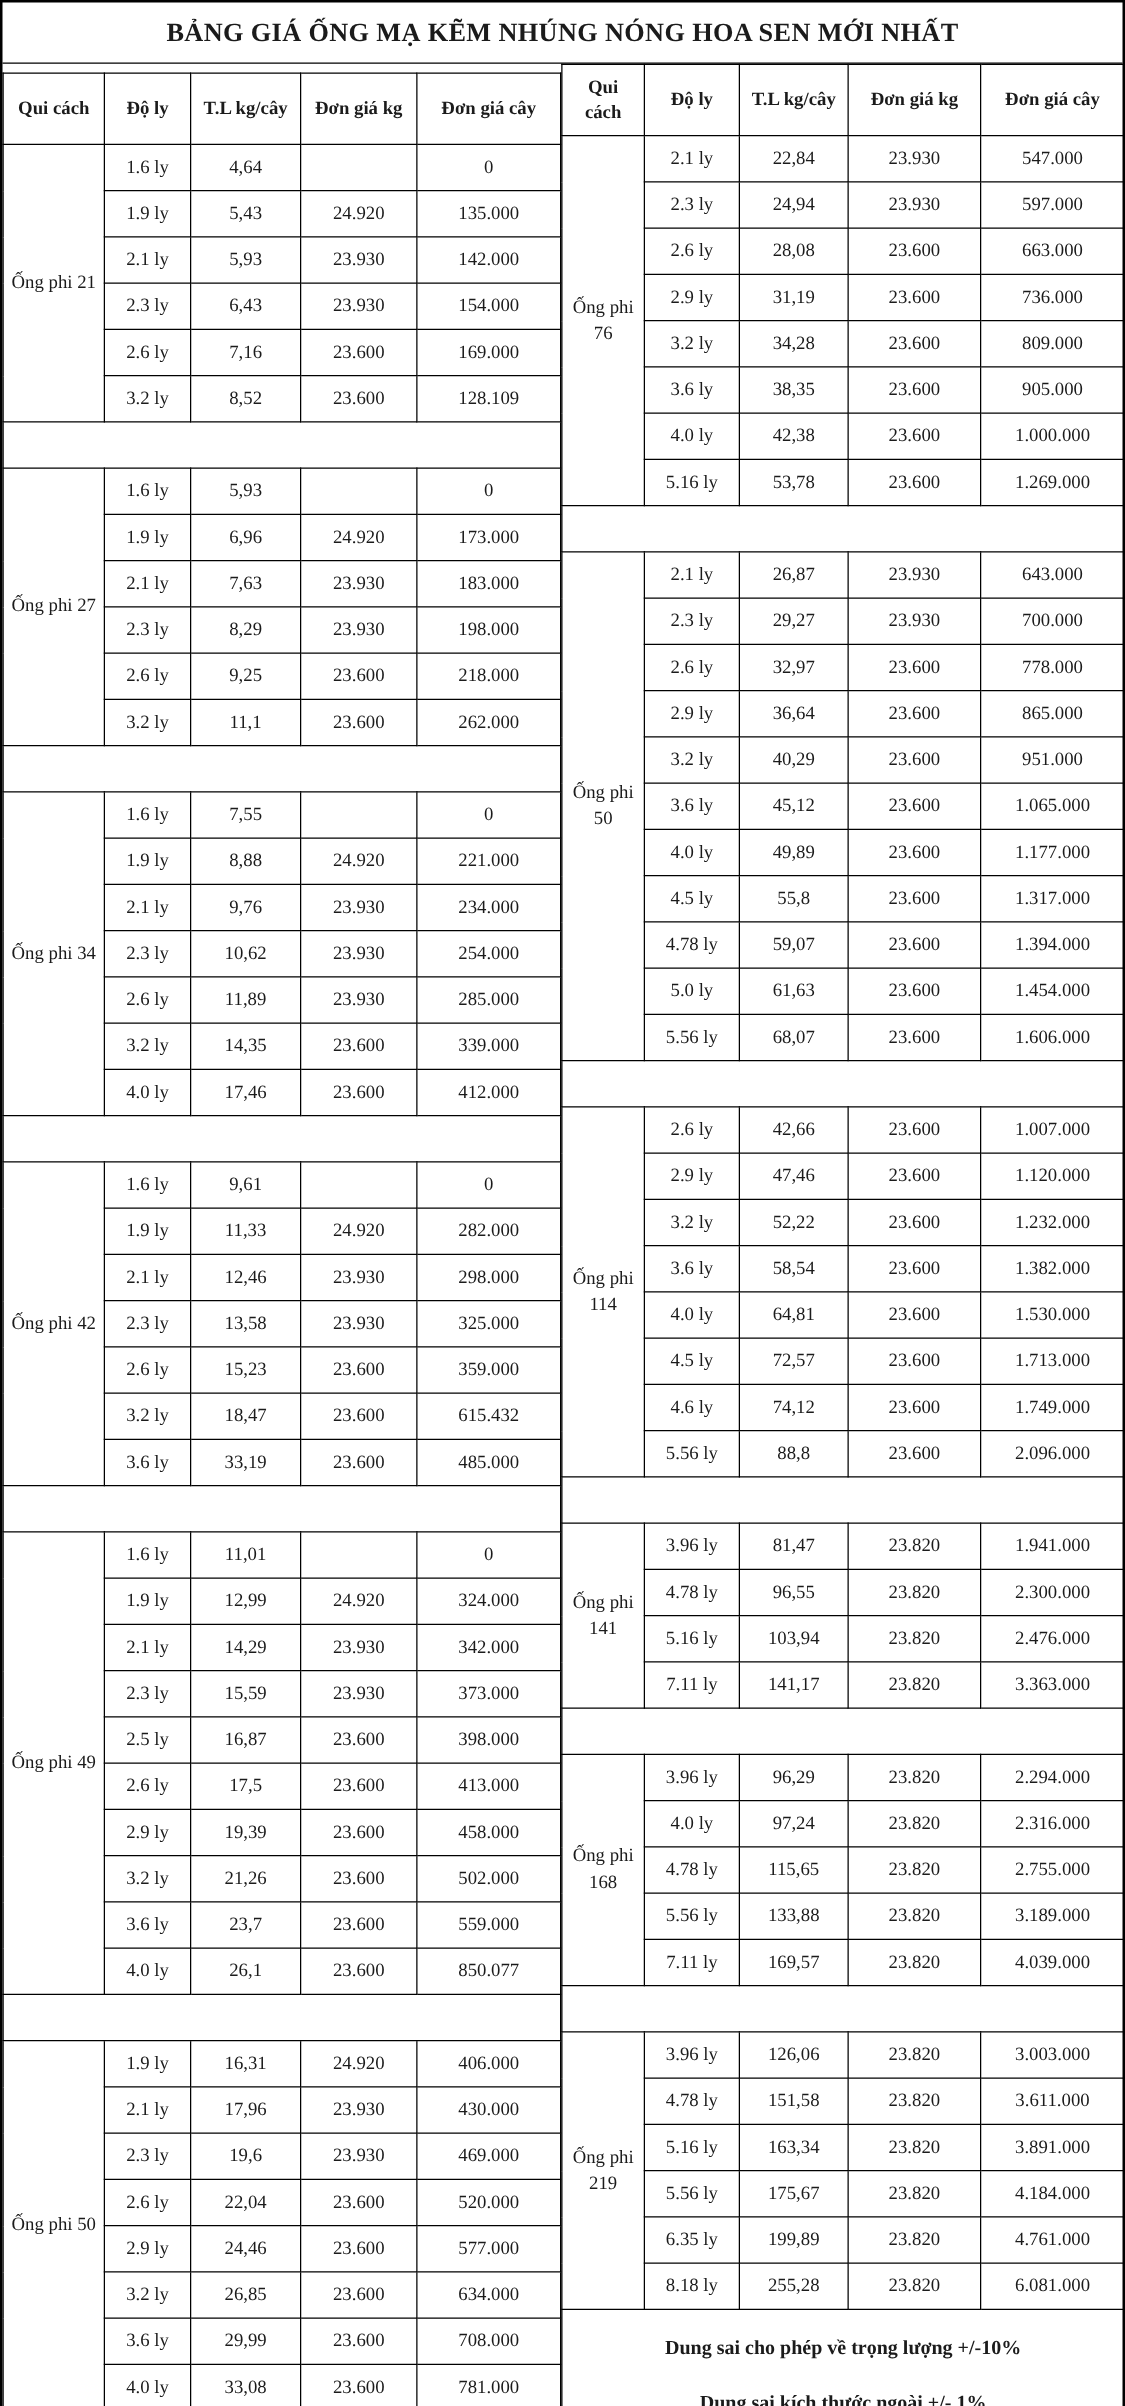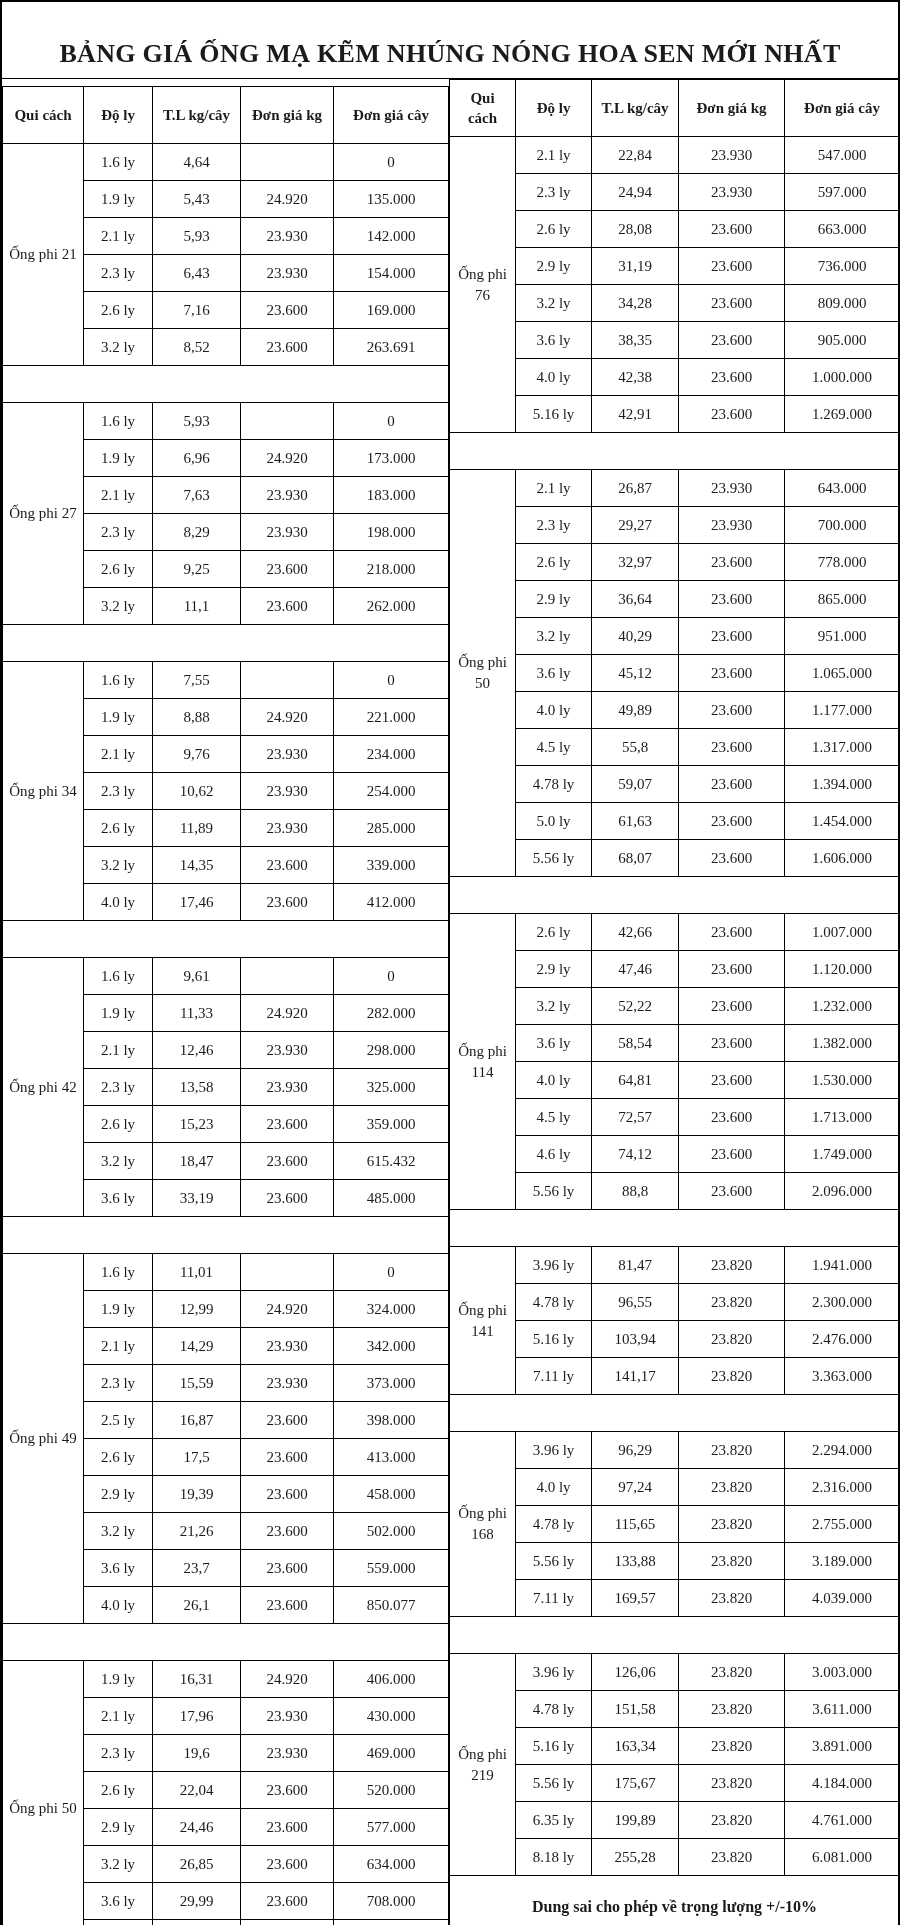--- a/index.html
+++ b/index.html
@@ -8,25 +8,24 @@
     border: 2px solid #000;
     font-family: "Liberation Serif", serif;
     color: #1b1b1b;
     background: #fff;
   }
   .title-row {
     height: 48px;
     display: flex;
     align-items: center;
     justify-content: center;
-    font-size: 26px;
+    font-size: 21px;
     font-weight: bold;
     letter-spacing: 0.3px;
     border-bottom: 1px solid #000;
-    margin-top: 28px;
   }
   .tables { display: flex; align-items: center; }
   table { border-collapse: collapse; table-layout: fixed; }
   table.left-half  { width: 446px; }
   table.right-half { width: 450px; }
   th, td {
     border: 1px solid #000;
     text-align: center;
     vertical-align: middle;
     overflow: hidden;
@@ -104,21 +103,21 @@
           <tr>
             <td>2.6 ly</td>
             <td>7,16</td>
             <td>23.600</td>
             <td>169.000</td>
           </tr>
           <tr>
             <td>3.2 ly</td>
             <td>8,52</td>
             <td>23.600</td>
-            <td>263.691</td>
+            <td>128.109</td>
           </tr>
           <tr>
             <td class="sep" colspan="5"></td>
           </tr>
           <tr>
             <td class="group-cell" rowspan="6">Ống phi 27</td>
             <td>1.6 ly</td>
             <td>5,93</td>
             <td></td>
             <td>0</td>
@@ -419,21 +418,21 @@
             <td>905.000</td>
           </tr>
           <tr>
             <td>4.0 ly</td>
             <td>42,38</td>
             <td>23.600</td>
             <td>1.000.000</td>
           </tr>
           <tr>
             <td>5.16 ly</td>
-            <td>42,91</td>
+            <td>53,78</td>
             <td>23.600</td>
             <td>1.269.000</td>
           </tr>
           <tr>
             <td class="sep" colspan="5"></td>
           </tr>
           <tr>
             <td class="group-cell" rowspan="11">Ống phi 50</td>
             <td>2.1 ly</td>
             <td>26,87</td>

